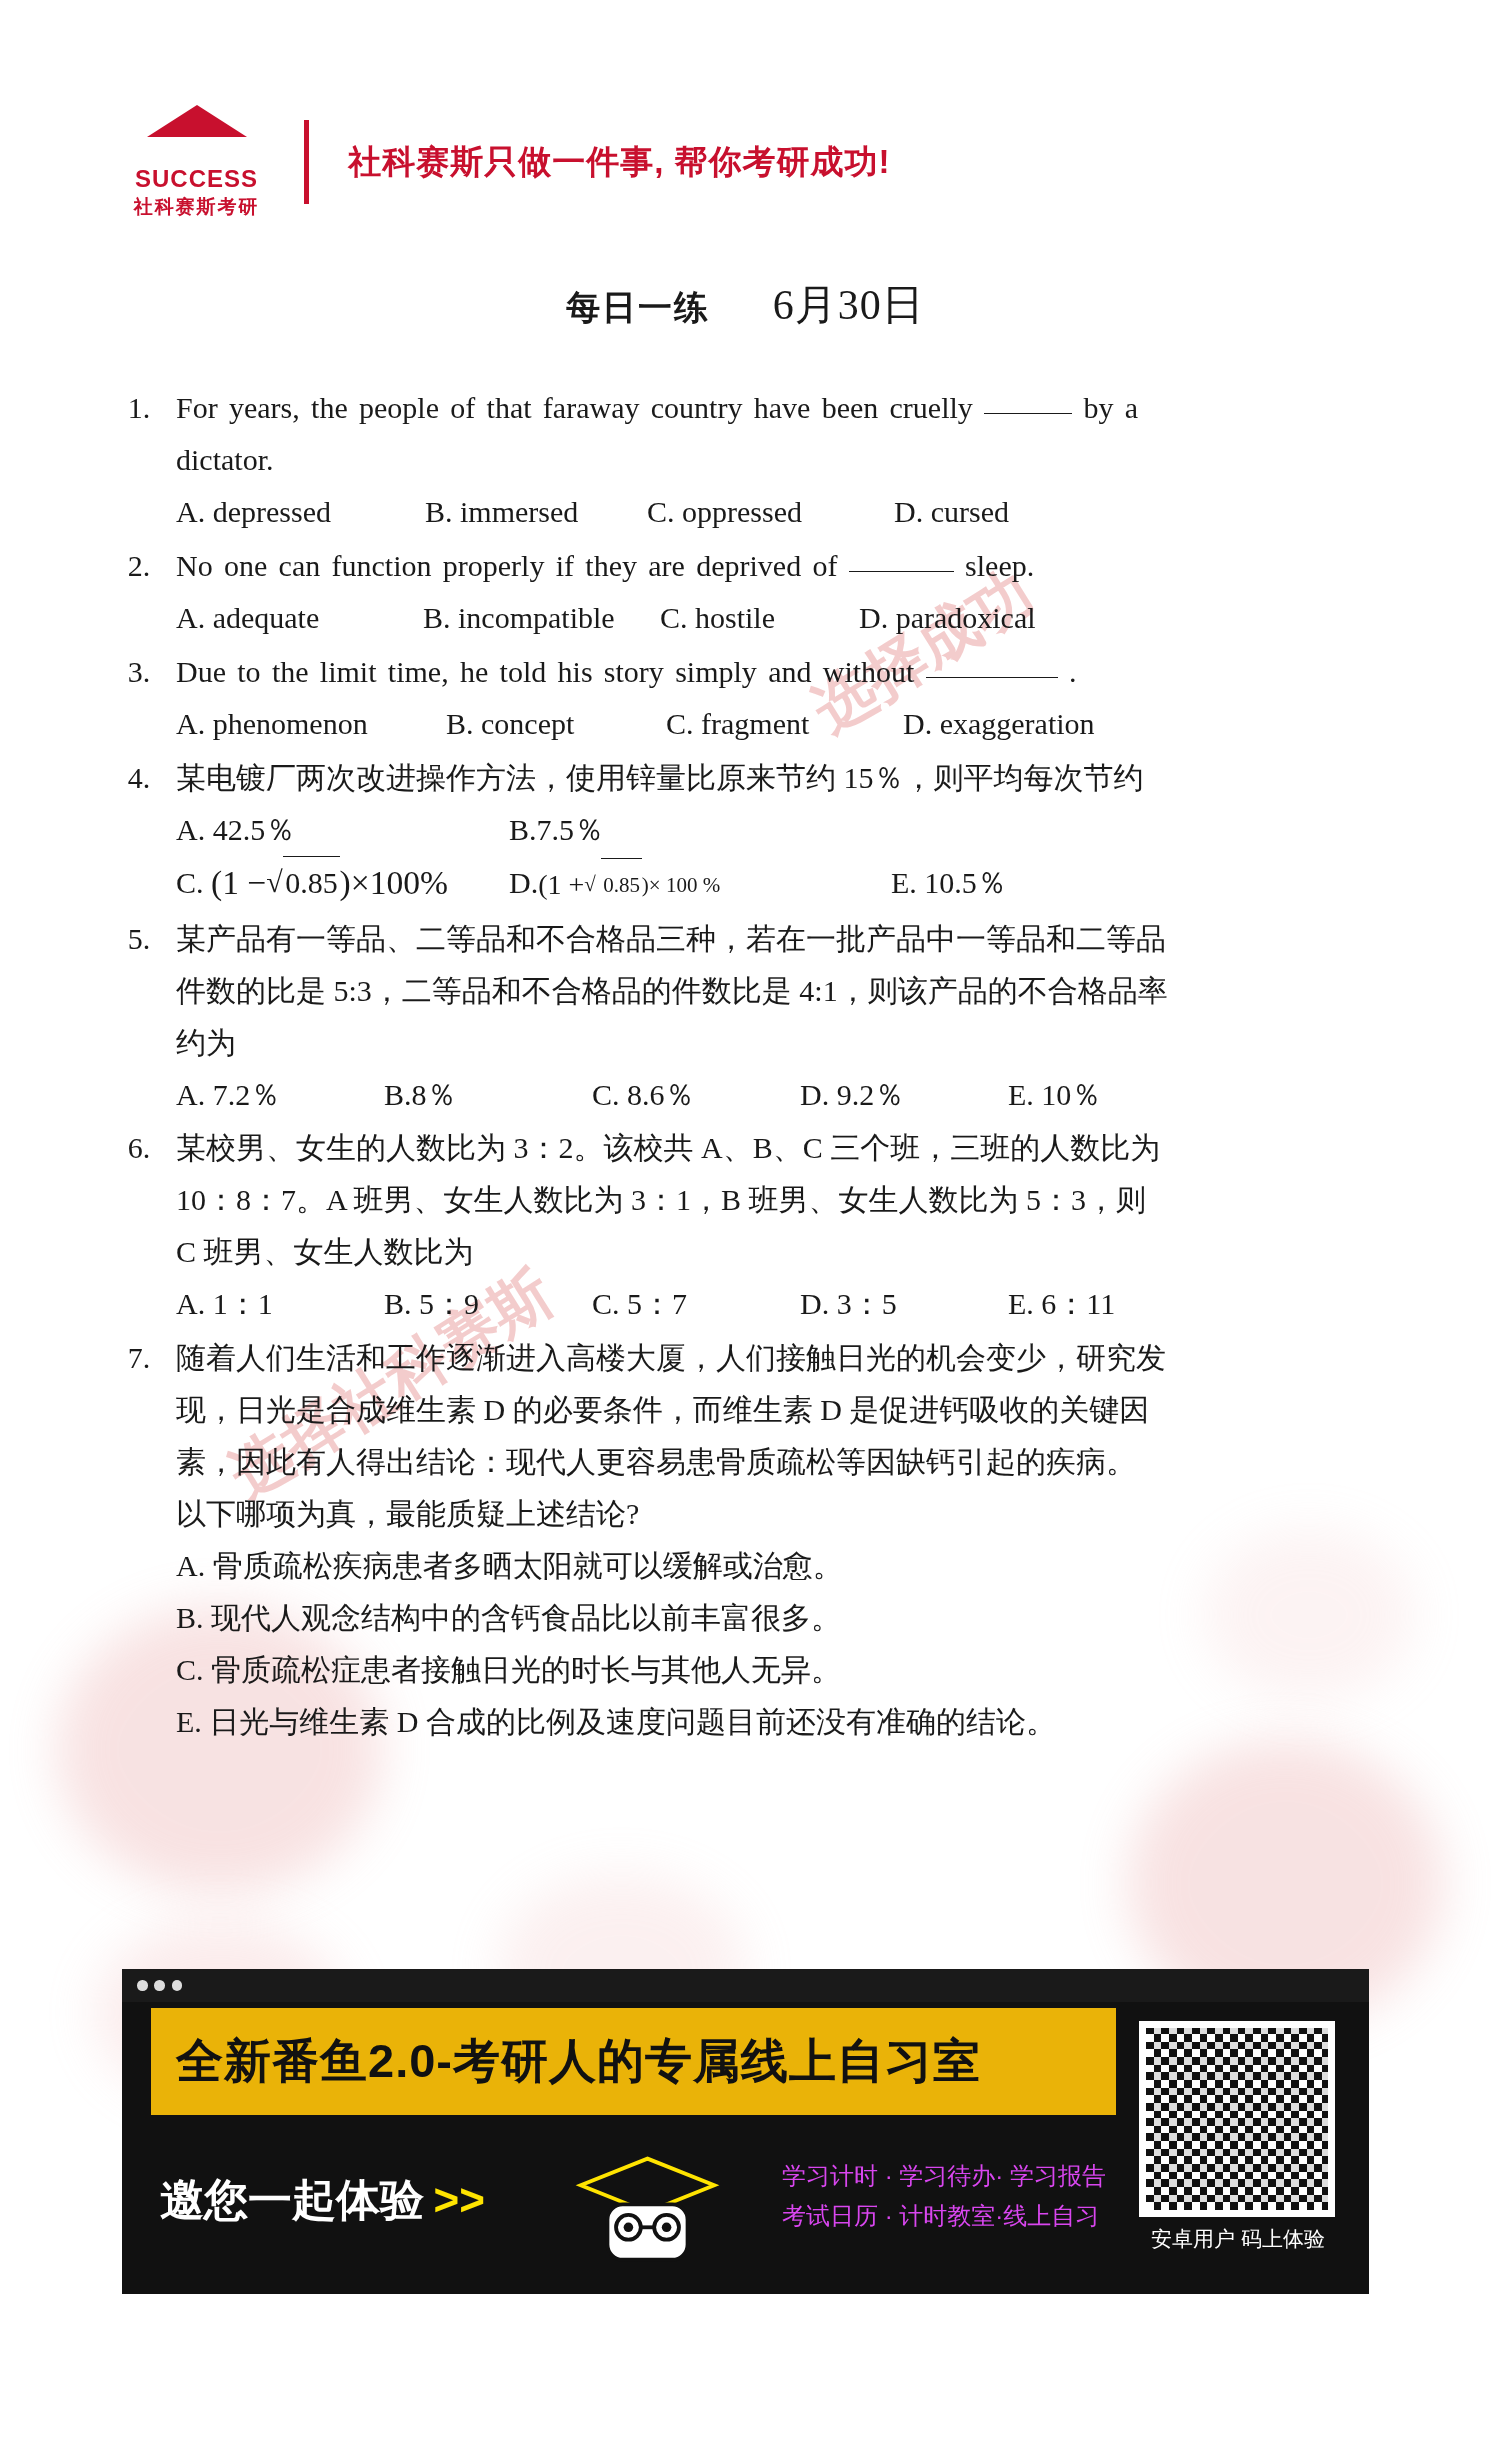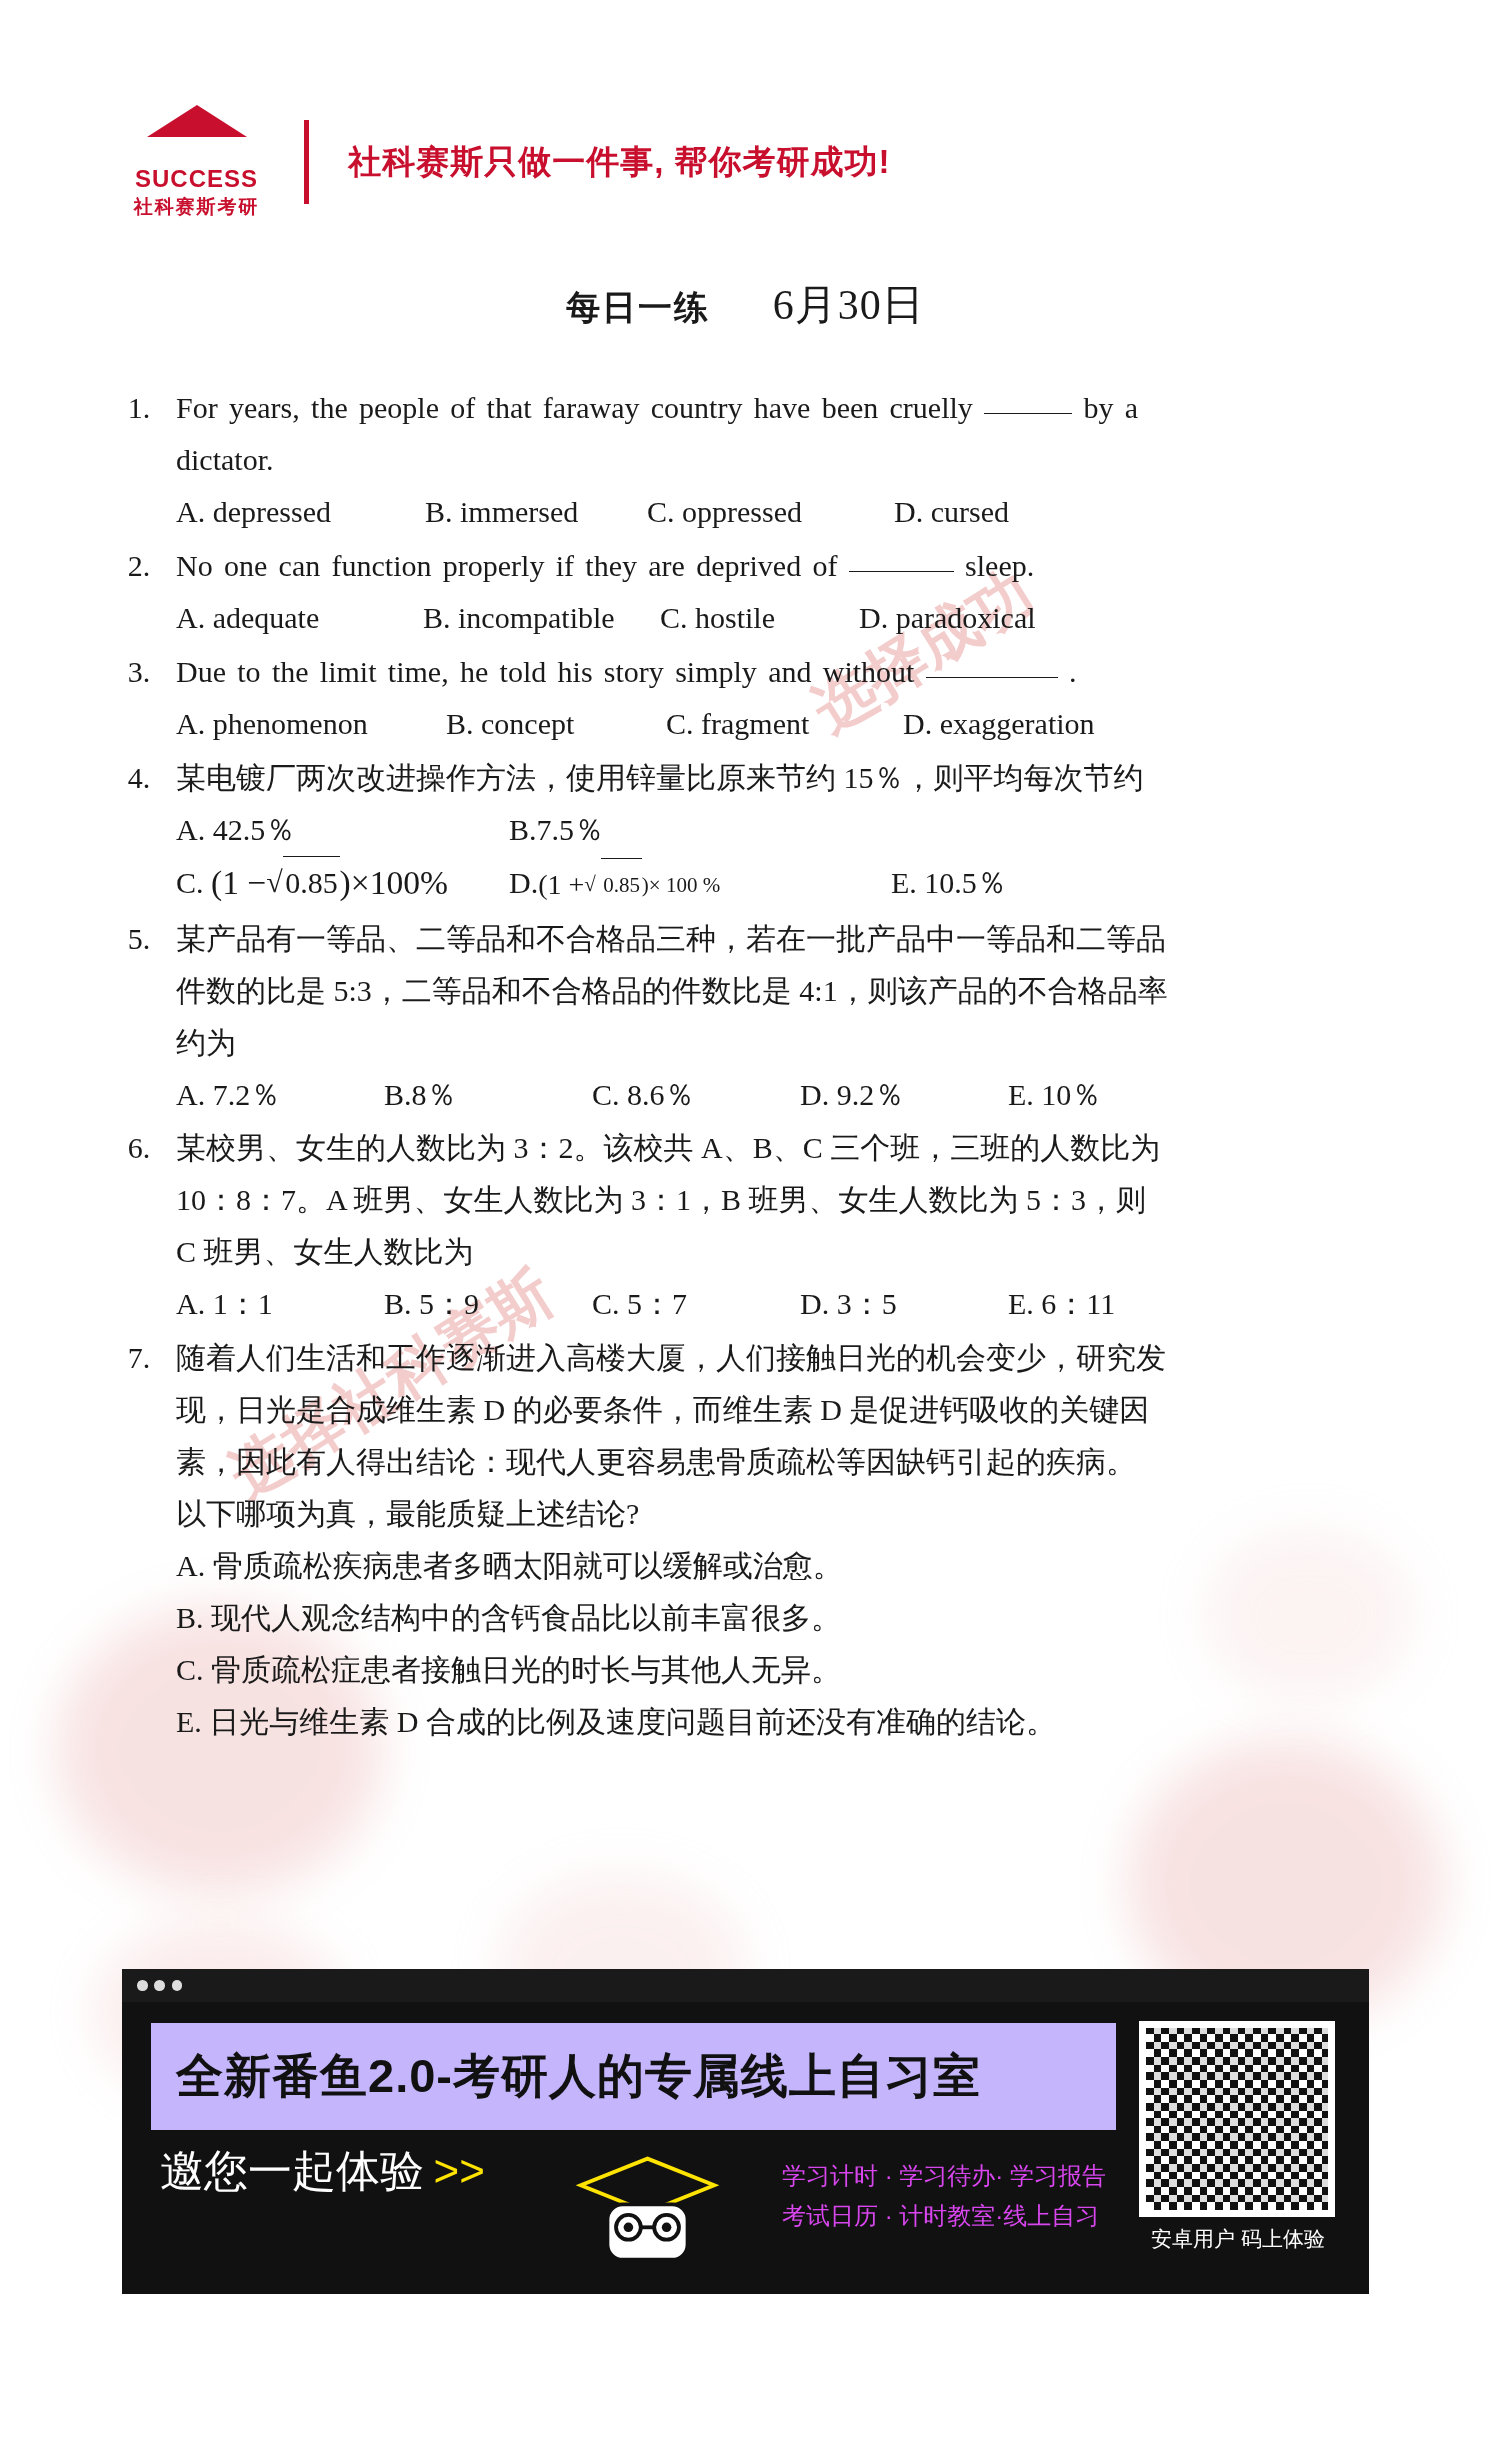--- a/index.html
+++ b/index.html
@@ -300,41 +300,41 @@
     gap: 6.7px;
   }
   .dot { width: 10.5px; height: 10.5px; border-radius: 50%; background: #ddd; }
   .ad-strip {
     position: absolute;
     left: 0; top: 0; width: 100%; height: 32.5px;
     background: linear-gradient(90deg,#2b2b2b 0%, #2b2b2b 100%);
   }
   .ad-yellow {
     position: absolute;
-    left: 29px; top: 54px;
+    left: 29px; top: 39px;
     width: 965px; height: 107px;
-    background: #c4b5fd;
+    background: #eab308;
     display: flex;
     align-items: center;
     padding-left: 25px;
     box-sizing: border-box;
   }
   .ad-yellow-text {
     font-family: "Liberation Sans", sans-serif;
     font-weight: 700;
     font-size: 47px;
     color: #111;
     letter-spacing: 1px;
     white-space: nowrap;
   }
   .ad-invite {
     position: absolute;
-    left: 38px; top: 173px;
-    font-family: "Liberation Sans", sans-serif;
-    font-weight: 400;
+    left: 38px; top: 202px;
+    font-family: "Liberation Sans", sans-serif;
+    font-weight: 700;
     font-size: 44px;
     color: #ffffff;
     white-space: nowrap;
   }
   .ad-arrows {
     color: #ffe400;
     margin-left: 9.6px;
   }
   .ad-features {
     position: absolute;

